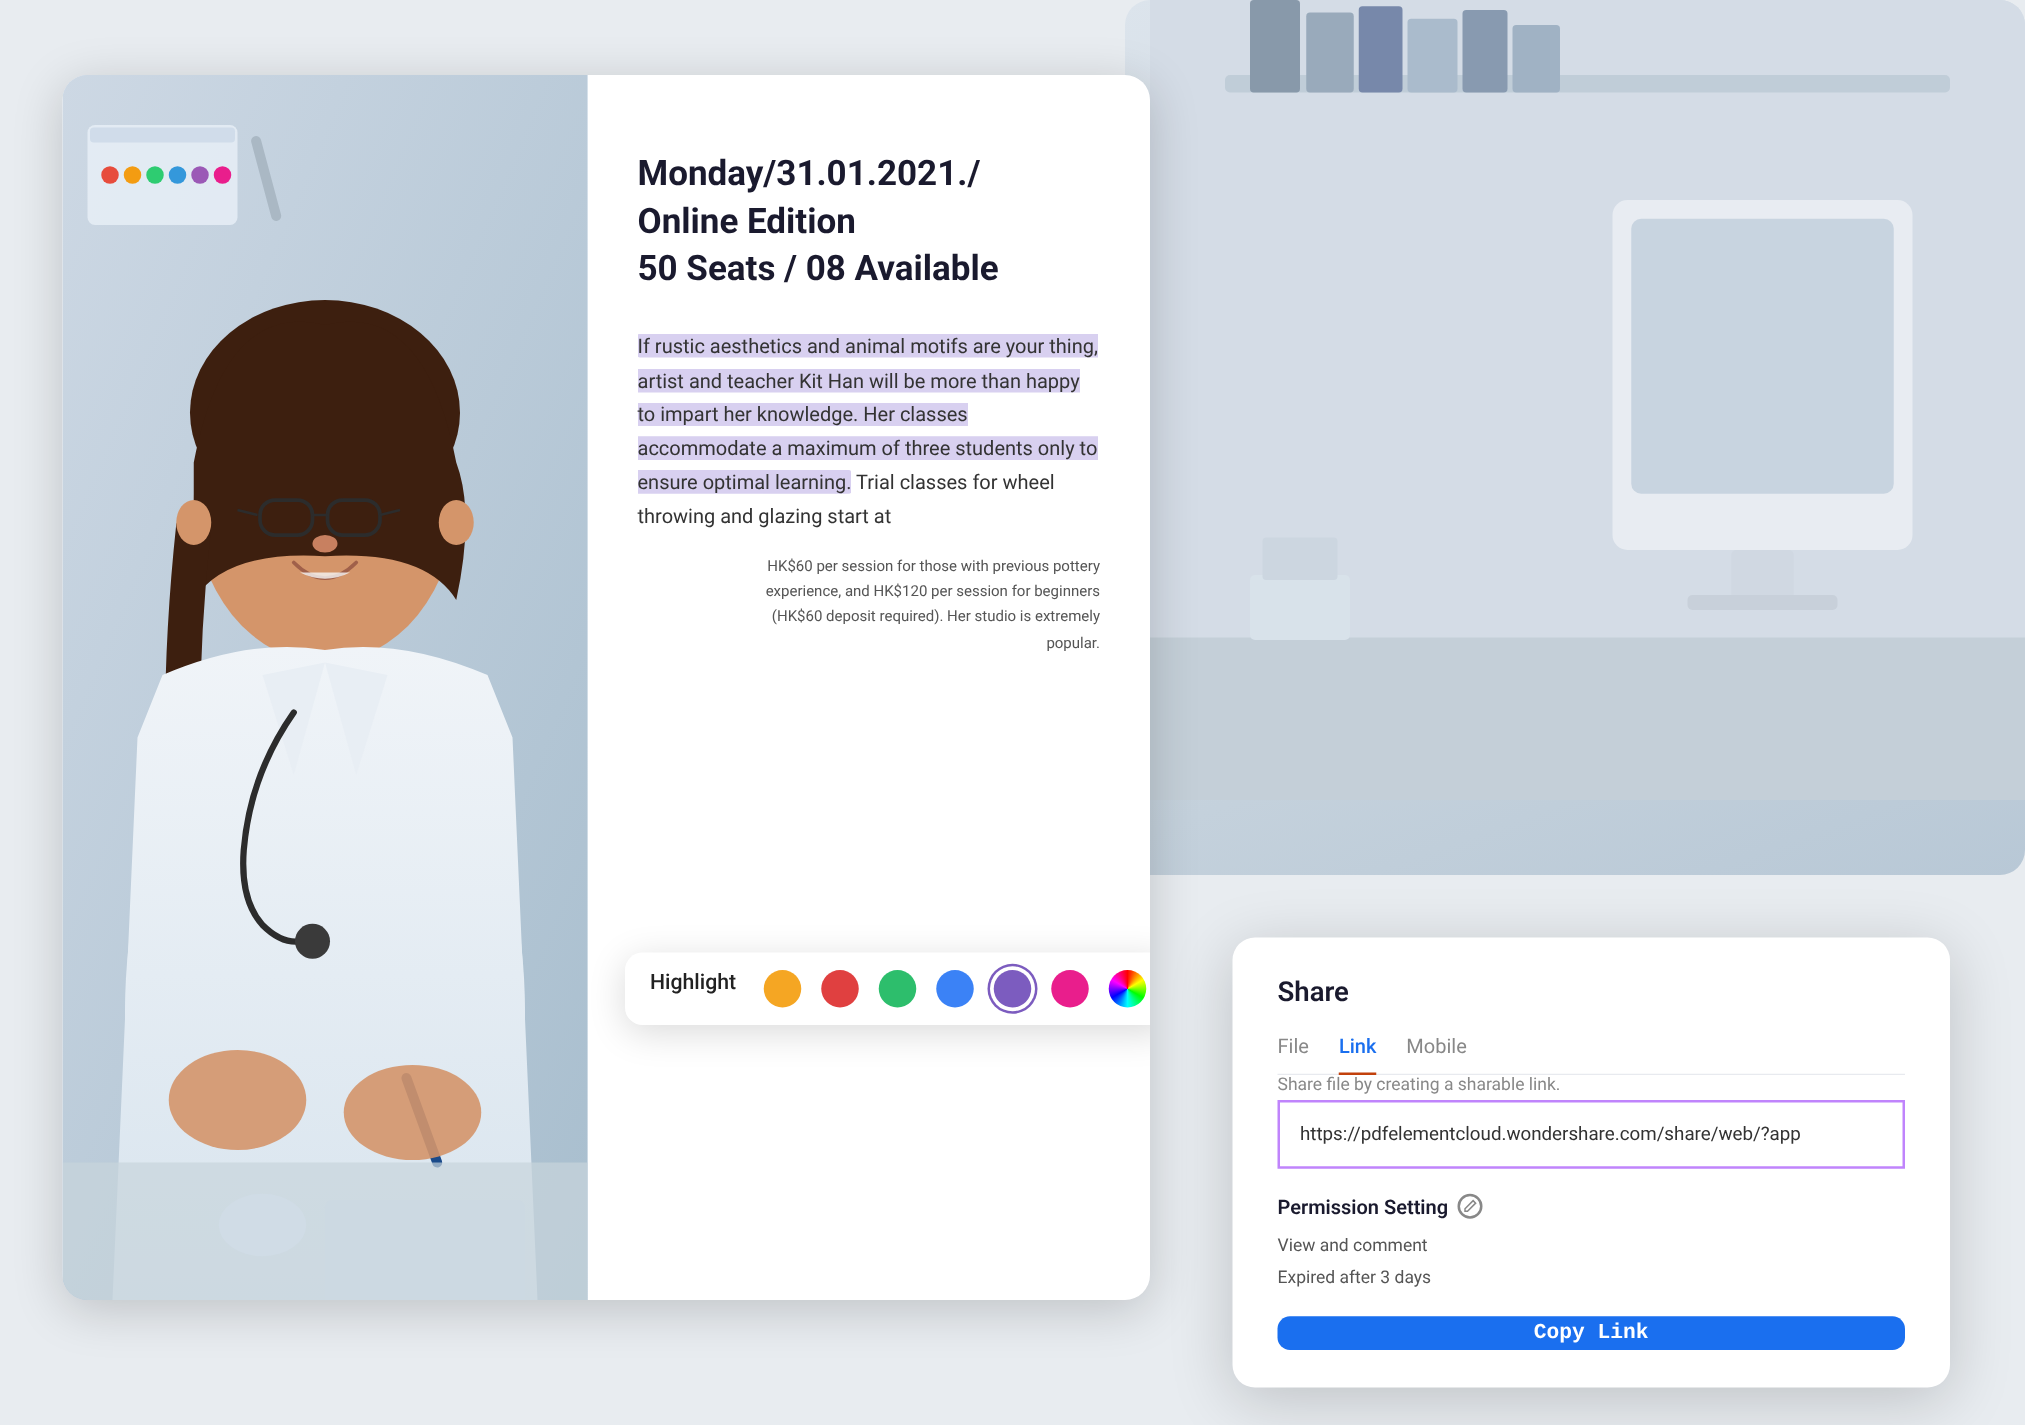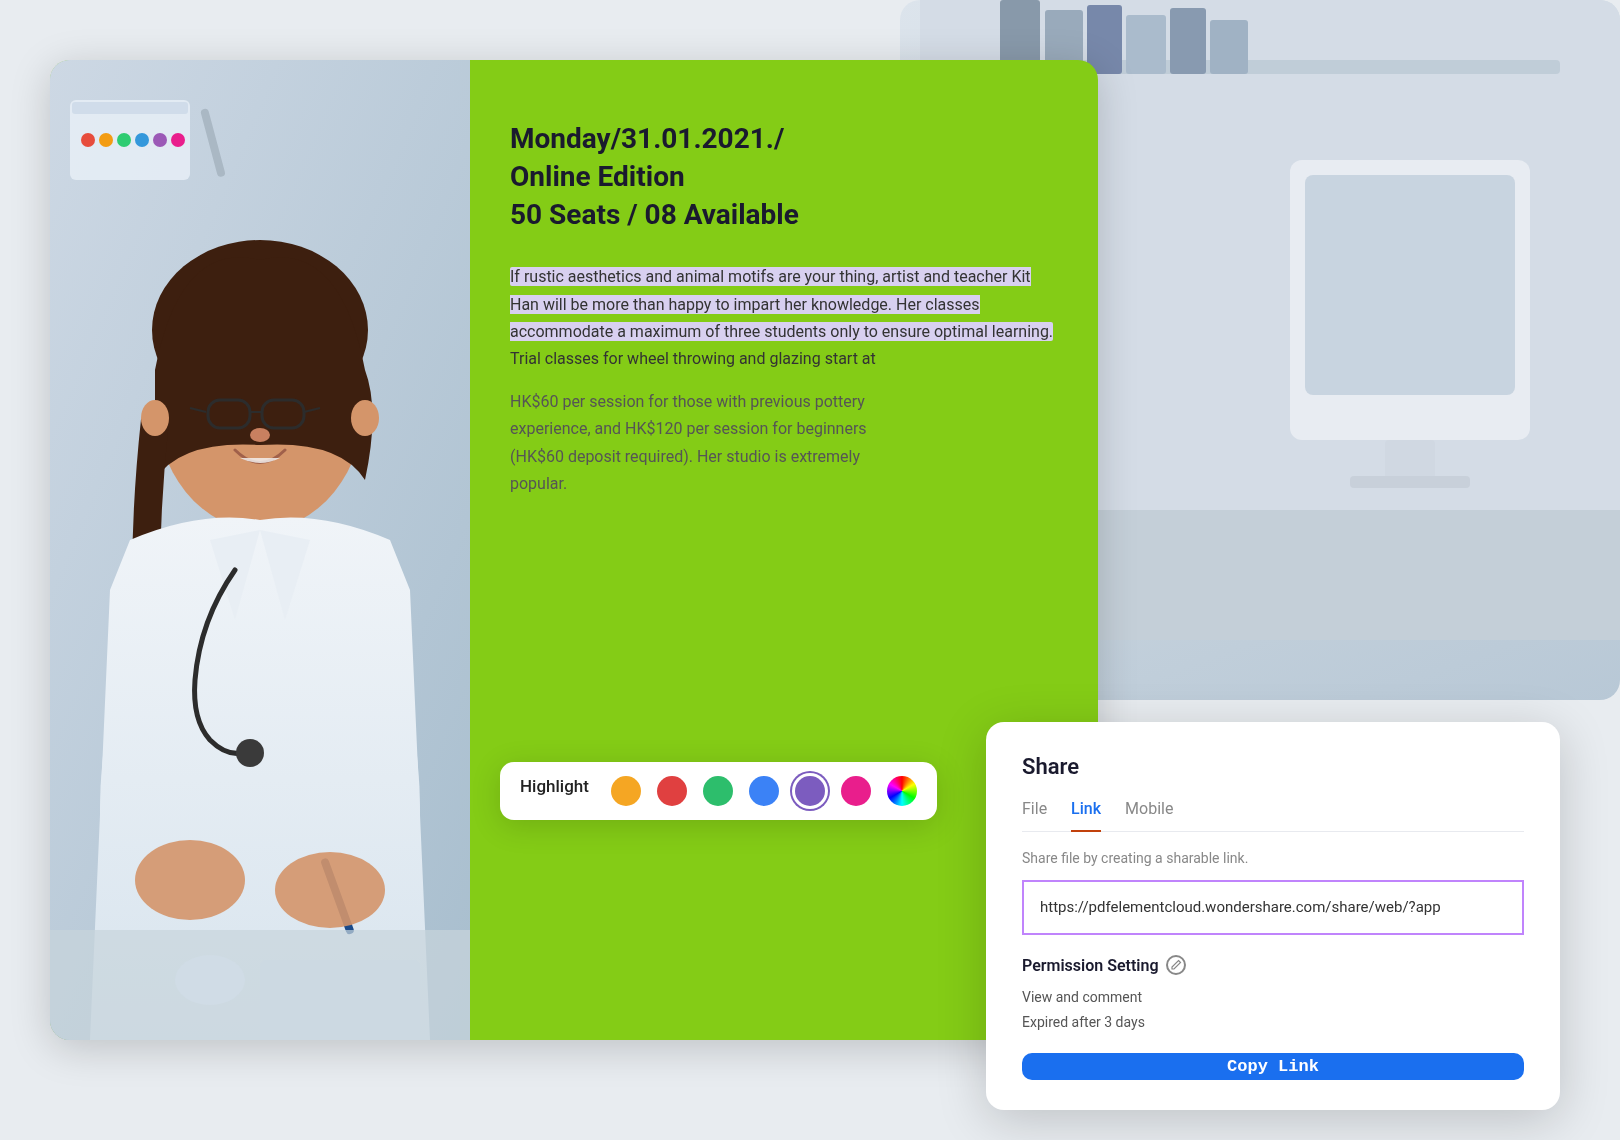--- a/index.html
+++ b/index.html
@@ -14,23 +14,23 @@
       align-items: center;
       justify-content: center;
       position: relative;
     }
 
     
     .doc-card {
       position: absolute;
       left: 50px;
       top: 60px;
-      width: 1048px;
+      width: 870px;
       height: 980px;
-      background: #84cc16;
+      background: #ffffff;
       border-radius: 20px;
       box-shadow: 0 8px 40px rgba(0,0,0,0.18);
       overflow: hidden;
       display: flex;
       flex-direction: row;
     }
 
     
     .doc-image {
       width: 420px;
@@ -75,23 +75,24 @@
     .highlighted-text {
       background: #d8d0f0;
       border-radius: 2px;
     }
 
     .doc-body-text .normal {
       color: #333;
     }
 
     .doc-price-line {
-      font-size: 16px;
+      font-size: 12px;
       color: #555;
       line-height: 1.7;
+      text-align: right;
     }
 
     
     .highlight-toolbar {
       position: absolute;
       bottom: 220px;
       left: 30px;
       background: white;
       border-radius: 14px;
       box-shadow: 0 6px 30px rgba(0,0,0,0.15);
@@ -150,21 +151,20 @@
     .share-title {
       font-size: 22px;
       font-weight: 600;
       color: #1a1a2e;
       margin-bottom: 20px;
     }
 
     .share-tabs {
       display: flex;
       gap: 24px;
-      margin-bottom: 18px;
       border-bottom: 1px solid #e8eaef;
       padding-bottom: 0;
     }
 
     .share-tab {
       font-size: 16px;
       color: #888;
       padding-bottom: 12px;
       cursor: pointer;
       font-weight: 400;
@@ -174,21 +174,21 @@
 
     .share-tab.active {
       color: #1a6fef;
       font-weight: 500;
       border-bottom: 2px solid #c2410c;
     }
 
     .share-subtitle {
       font-size: 14px;
       color: #888;
-      margin-bottom: 14px;
+      margin-bottom: 4px;
     }
 
     .share-link-box {
       border: 2px solid #c084fc;
       border-radius: 0;
       padding: 14px 16px;
       font-size: 15px;
       color: #333;
       margin-bottom: 20px;
       word-break: break-all;

